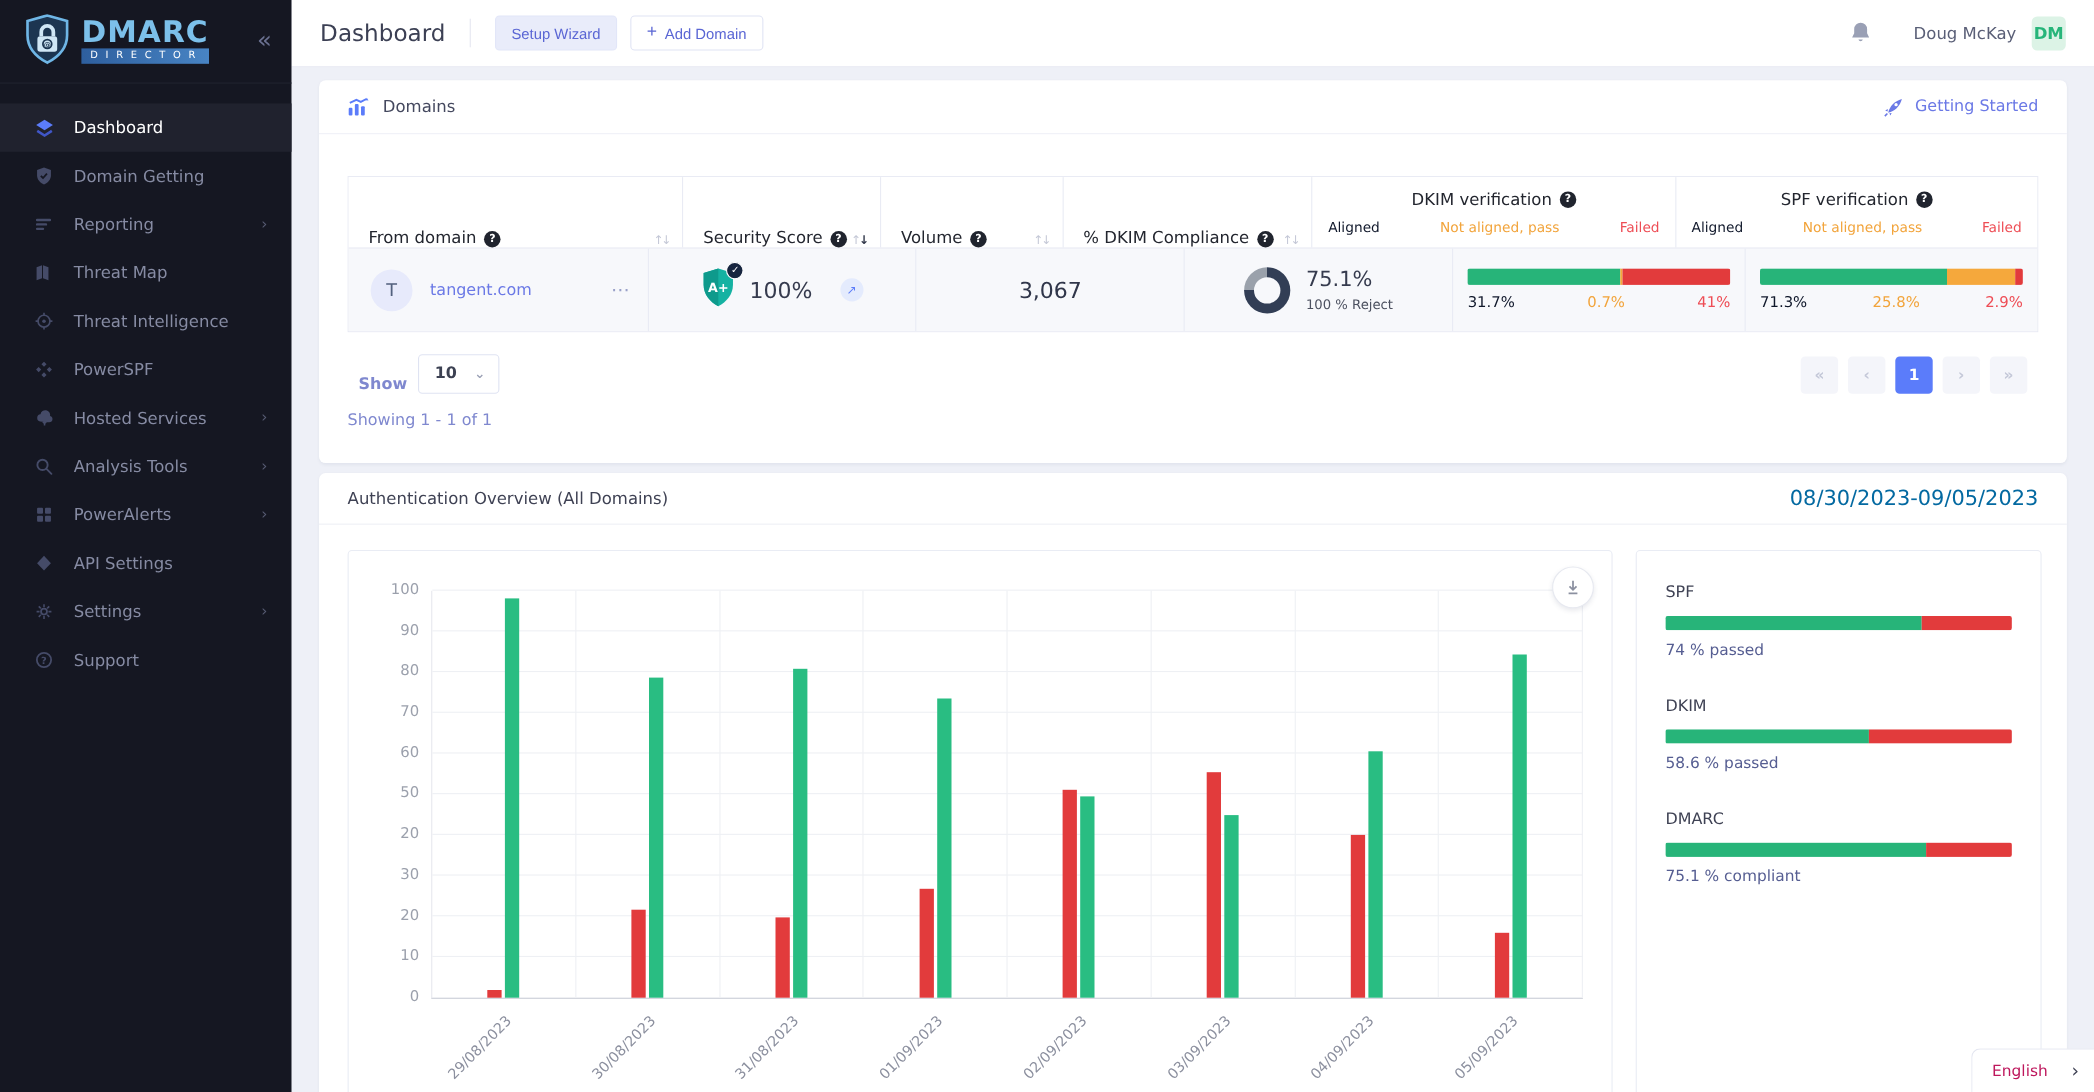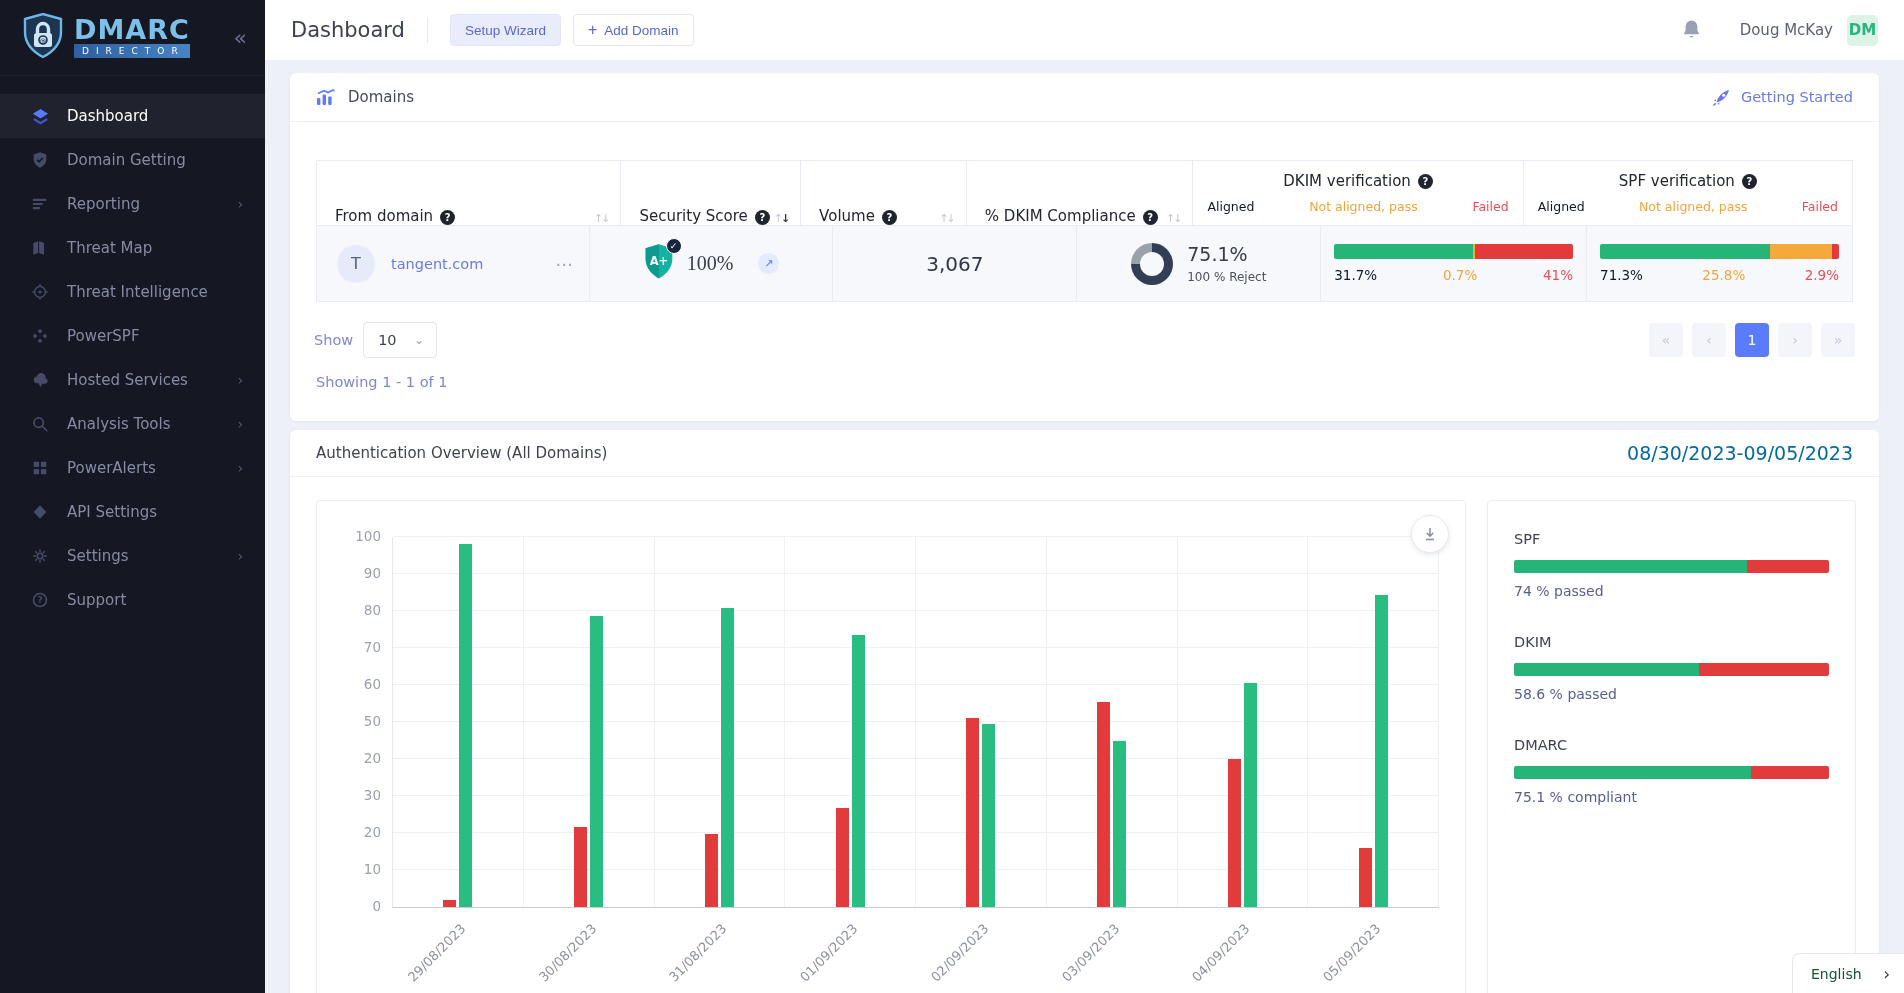--- a/index.html
+++ b/index.html
@@ -63,34 +63,34 @@
   .c-green { color:#0f172a; } .c-orange { color:#f2a43b; } .c-red { color:#ee4d55; }
 
   .cell { display:flex; align-items:center; }
   .cell-domain { padding:0 14px 0 20px; width:100%; }
   .dom-avatar { width:38px; height:38px; border-radius:50%; background:#e7eafb; color:#53617e; font-size:16px; display:flex; align-items:center; justify-content:center; margin-right:16px; }
   .dom-link { color:#6b79e6; font-size:14.5px; cursor:pointer; }
   .more-dots { margin-left:auto; color:#99a0c8; font-size:17px; letter-spacing:2px; cursor:pointer; }
   .cell-score { width:100%; justify-content:center; }
   .shield-wrap { position:relative; margin-right:12px; }
   .score-badge { position:absolute; top:-5px; right:-7px; width:16px; height:16px; border-radius:50%; background:#17253f; color:#fff; font-size:9px; display:flex; align-items:center; justify-content:center; border:1.5px solid #fff; }
-  .score-val { font-size:20px; color:#363b4e; margin-right:25px;font-family:Liberation Serif, serif; }
+  .score-val { font-size:20px; color:#363b4e; margin-right:25px; }
   .link-out { width:21px; height:21px; border-radius:50%; background:#e4ebfd; color:#5b7cfa; font-size:11px; display:flex; align-items:center; justify-content:center; cursor:pointer; }
   .cell-volume { width:100%; justify-content:center; font-size:20px; color:#30364a; }
   .cell-dmarc { width:100%; justify-content:center; }
   .donut { width:42px; height:42px; border-radius:50%; position:relative; margin-right:14px; flex:0 0 auto; }
   .donut::after { content:""; position:absolute; left:9px; top:9px; width:24px; height:24px; border-radius:50%; background:#f7f8fb; }
   .dmarc-txt .pct { font-size:19px; color:#363b4e; }
   .dmarc-txt .note { font-size:12px; color:#4c5160; margin-top:5px; }
   .cell-bars { width:100%; flex-direction:column; justify-content:center; padding:0 13px; }
   .seg-bar { width:100%; height:15px; border-radius:2px; overflow:hidden; display:flex; }
   .seg { height:100%; }
   .seg-labels { width:100%; display:flex; justify-content:space-between; font-size:13.5px; margin-top:8px; }
 
-  .pager-row { margin:20px 24px 0; display:flex; align-items:center; }
+  .pager-row { margin:20px 36px 0; display:flex; align-items:flex-end;font-weight:bold; }
   .show-label { color:#7f88cf; font-size:14.5px; margin-right:10px; }
   .select { width:74px; height:36px; border:1px solid #dfe3f2; border-radius:4px; background:#fff; display:flex; align-items:center; padding:0 12px 0 14px; font-size:14.5px; color:#3c4152; cursor:pointer; }
   .select .sel-chev { margin-left:auto; color:#9aa0b5; font-size:12px; }
   .pager { margin-left:auto; display:flex; }
   .pg { width:34px; height:34px; border-radius:4px; background:#f4f5fa; color:#c4c8d8; display:flex; align-items:center; justify-content:center; font-size:14px; margin-left:9px; cursor:pointer; }
   .pg.active { background:#5b7cfa; color:#fff; font-size:14px; }
   .showing { margin:16px 26px 0; color:#7f88cf; font-size:14.5px; }
 
   
   .card-auth { margin-top:9px; height:640px; border-radius:6px 6px 0 0; }
@@ -108,21 +108,21 @@
   .xlabel { position:absolute; top:calc(100% + 14px); right:50%; transform:rotate(-45deg); transform-origin:100% 0; font-size:13px; color:#8b8f9e; white-space:nowrap; }
 
   .side-panel { position:absolute; left:1197px; top:23px; width:369px; height:560px; border:1px solid #e9ecf4; border-radius:4px; background:#fff; padding:30px 26px; }
   .sum-block { margin-bottom:35px; }
   .sum-label { font-size:14.5px; color:#3f4254; margin-bottom:13px; }
   .sum-bar { width:100%; height:13px; border-radius:2px; overflow:hidden; display:flex; }
   .sum-caption { margin-top:10px; font-size:14px; color:#565e92; }
 
   
   .lang-chip { position:absolute; right:0; bottom:0; width:112px; height:40px; background:#fff; border:1px solid #e4e6f0; border-right:none; border-bottom:none; border-radius:8px 0 0 0; display:flex; align-items:center; padding:0 14px 0 18px; z-index:40; cursor:pointer; }
-  .lang-label { font-size:14px; color:#14532d; }
+  .lang-label { font-size:14px; color:#be185d; }
   .lang-chev { margin-left:auto; color:#3f4254; font-size:17px; }
 </style>
 </head>
 <body>
 
 <div class="app">
 
   <aside class="sidebar">
     <div class="logo-block">
       <span class="logo-shield">

